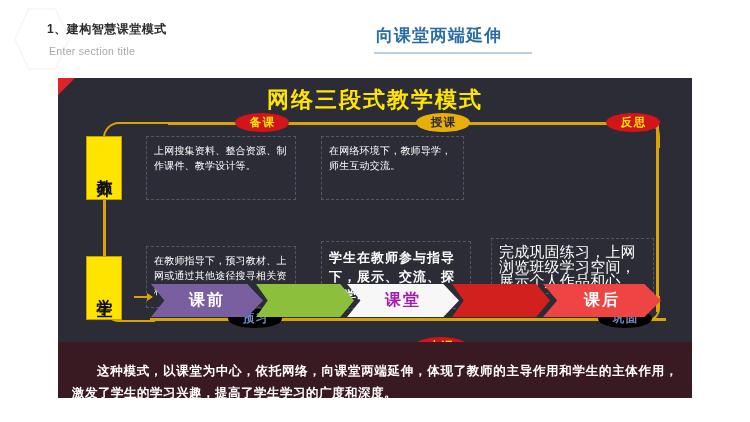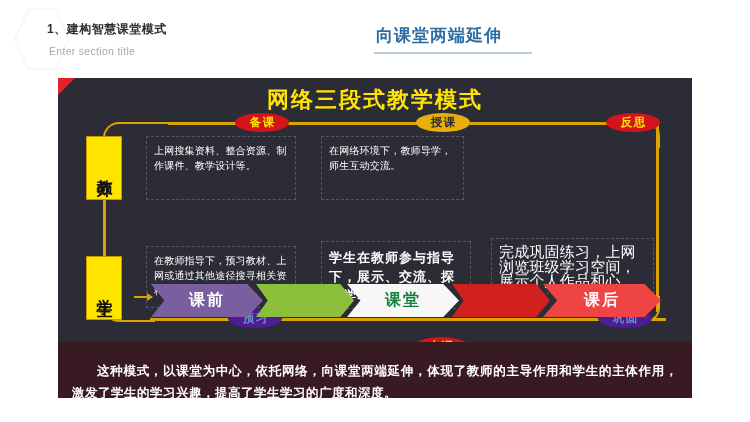--- a/index.html
+++ b/index.html
@@ -145,21 +145,21 @@
     display: flex;
     align-items: center;
     justify-content: center;
     font-size: 11.5px;
     font-weight: bold;
     letter-spacing: 1.5px;
     text-indent: 1.5px;
   }
   .pill-red   { background: #d3141b; color: #ffe400; }
   .pill-gold  { background: #e8ae0a; color: #2b2c36; }
-  .pill-gold2 { background: #4c1d95; color: #6f8fc5; }
+  .pill-gold2 { background: #000000; color: #6f8fc5; }
 
   #pill-beike  { left: 177px; top: 35px; width: 54px; }
   #pill-shouke { left: 358px; top: 35px; width: 54px; }
   #pill-fansi  { left: 548px; top: 35px; width: 54px; }
   #pill-yuxi   { left: 170px; top: 231px; width: 54px; }
   #pill-shangke{ left: 356px; top: 231px; width: 54px; margin-top: 28px; }
   #pill-gonggu { left: 540px; top: 231px; width: 54px; }
 
   
   .role-box {
@@ -208,21 +208,21 @@
     display: flex;
     align-items: center;
     justify-content: center;
     font-size: 16px;
     font-weight: bold;
     letter-spacing: 2px;
     clip-path: polygon(0% 0%, 86% 0%, 100% 50%, 86% 100%, 0% 100%, 12% 50%);
   }
   #chev-1 { left: 93px;  width: 112px; background: #7a5fa0; color: #ffffff; }
   #chev-2 { left: 198px; width: 98px;  background: #8cc03c; }
-  #chev-3 { left: 289px; width: 112px; background: #f7f7f7; color: #15803d; }
+  #chev-3 { left: 289px; width: 112px; background: #f7f7f7; color: #a21caf; }
   #chev-4 { left: 394px; width: 98px;  background: #d1201d; }
   #chev-5 { left: 485px; width: 118px; background: #ef4444; color: #ffffff; }
 
   .chev-entry-arrow {
     position: absolute;
     left: 76px; top: 218px;
     width: 18px; height: 2px;
     background: #d9a406;
   }
   .chev-entry-arrow::after {

